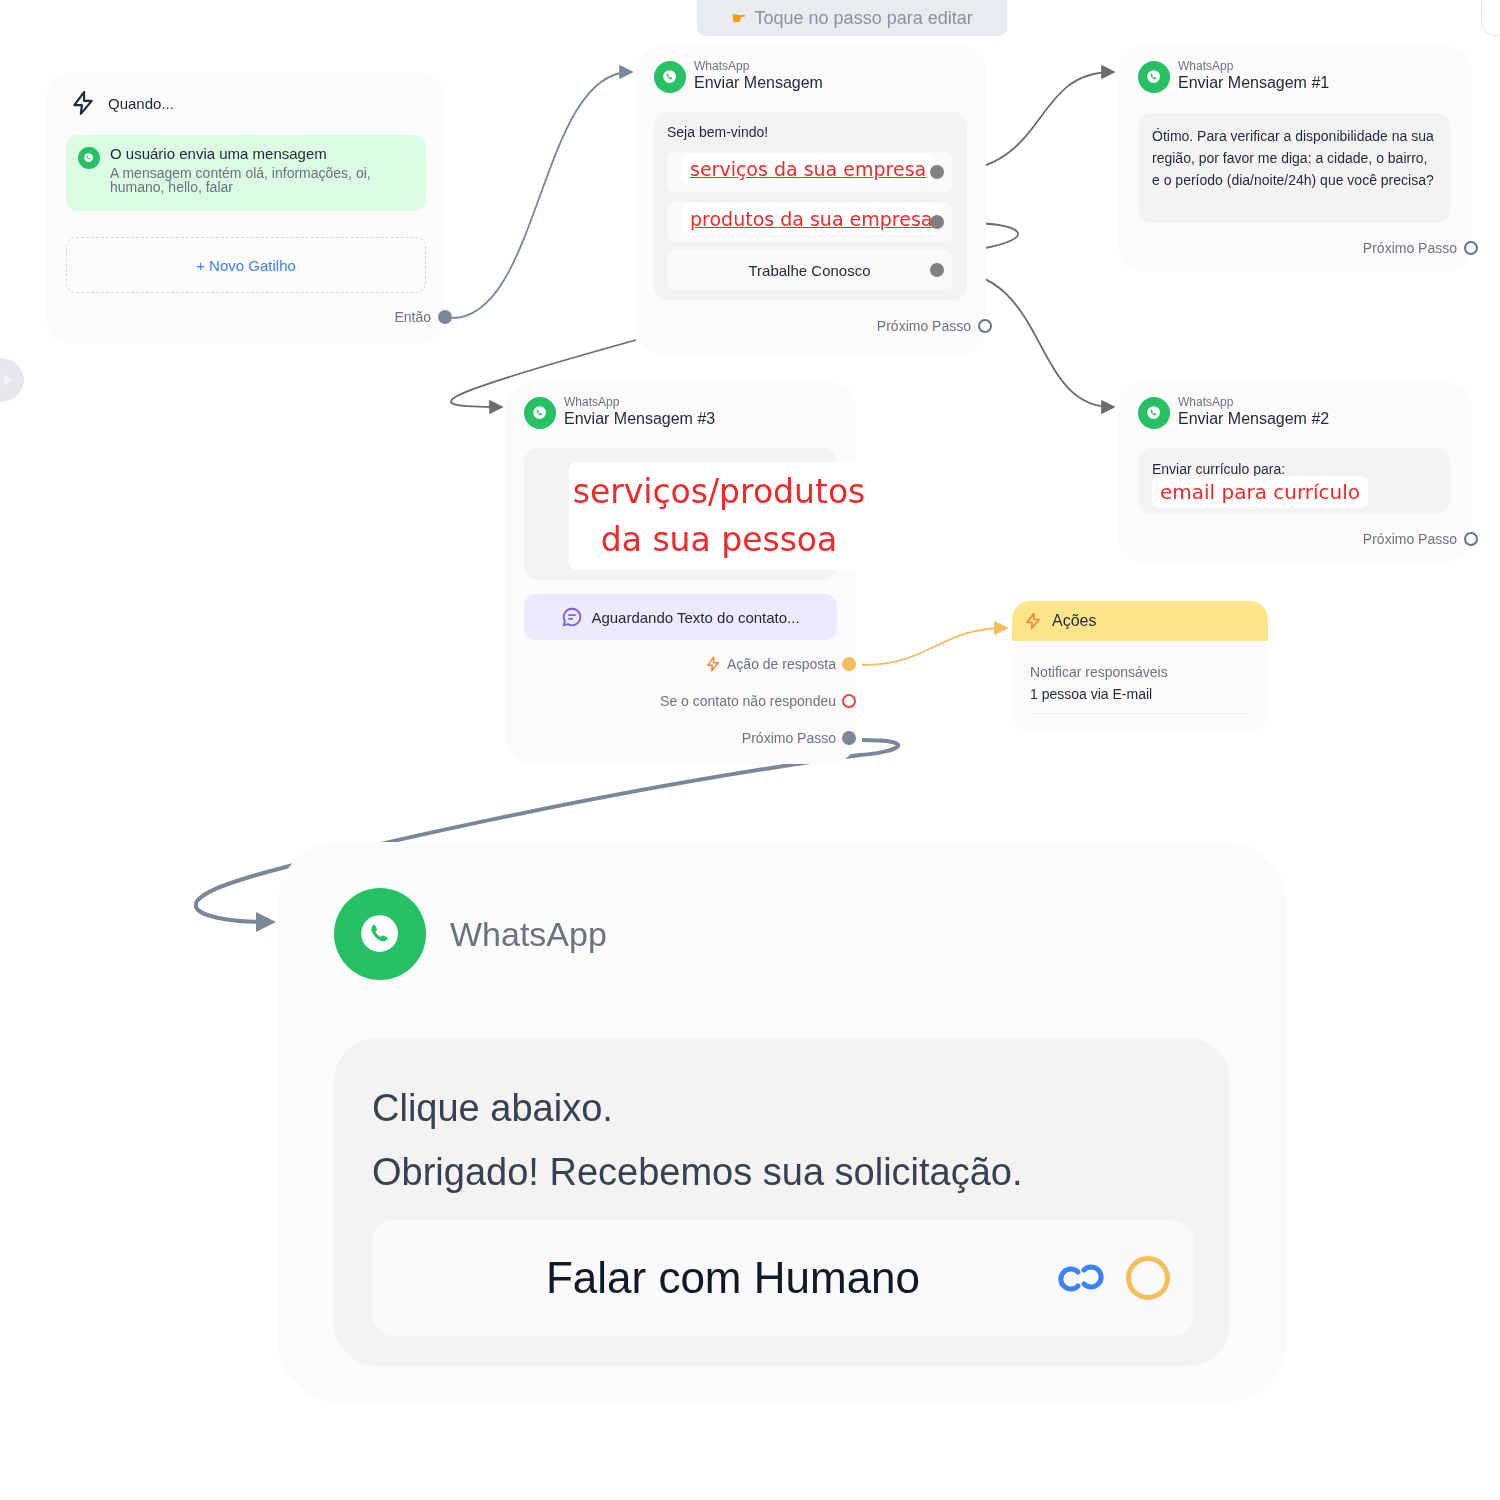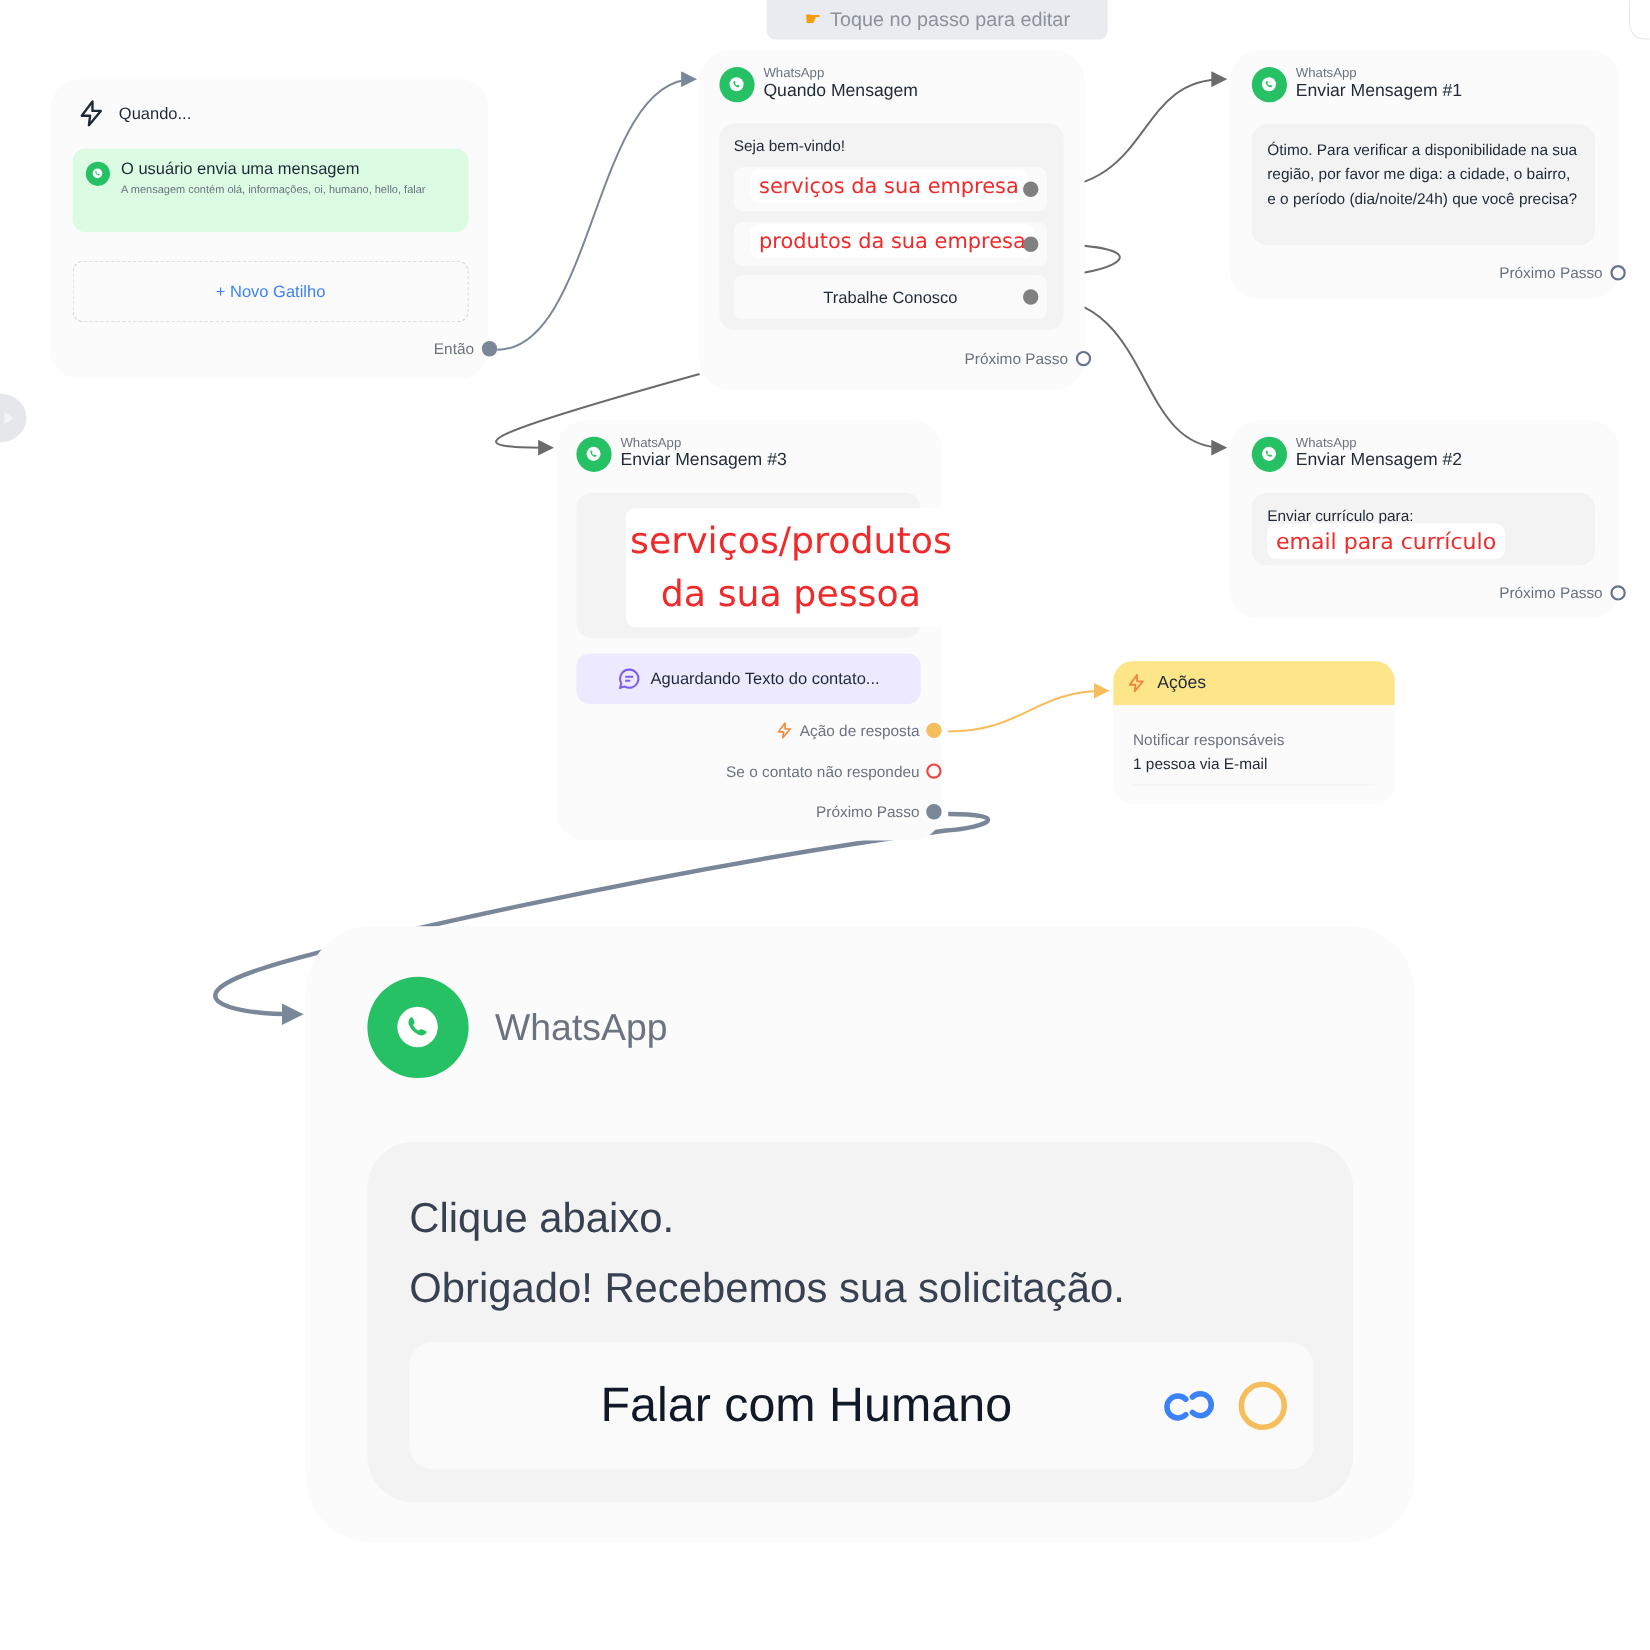--- a/index.html
+++ b/index.html
@@ -27,33 +27,33 @@
     .ring.red { border-color: #ef4444; }
     .next { display: flex; align-items: center; justify-content: flex-end; gap: 7px; font-size: 14px; color: #6b7280; }
     .redtag { background: #fff; color: #f02a2a; font-family: "DejaVu Sans", sans-serif; border-radius: 8px; }
 
     
     #trigger { left: 46px; top: 72px; width: 398px; height: 272px; text-decoration: underline; }
     #trigger .when { position: absolute; left: 24px; top: 18px; display: flex; align-items: center; gap: 12px; font-size: 15px; color: #1f2937; }
     #trigger .trig { position: absolute; left: 20px; top: 63px; width: 360px; height: 76px; background: #dbfbe3; border-radius: 12px; padding: 10px 14px 0 44px; }
     #trigger .trig .wa-icon { position: absolute; left: 12px; top: 12px; width: 22px; height: 22px; }
     #trigger .trig-title { font-size: 15px; color: #1f2937; line-height: 18px; }
-    #trigger .trig-desc { font-size: 10px; color: #6b7280; line-height: 14px; margin-top: 3px; }
+    #trigger .trig-desc { font-size: 14px; color: #6b7280; line-height: 14px; margin-top: 3px; }
     #trigger .new-trig { position: absolute; left: 20px; top: 165px; width: 360px; height: 56px; border: 1.5px dashed #d4d4d4; border-radius: 10px;
                          display: flex; align-items: center; justify-content: center; color: #3b82f6; font-size: 15px; }
     #trigger .then { position: absolute; right: -8px; top: 237px; display: flex; align-items: center; gap: 7px; font-size: 14px; color: #6b7280; }
 
     
     #msg0 { left: 636px; top: 46px; width: 350px; height: 308px; }
     #msg0 .node-head { position: absolute; left: 18px; top: 14px; }
     #msg0 .bubble { position: absolute; left: 18px; top: 66px; width: 313px; height: 188px; padding: 12px 13px; }
     #msg0 .greet { font-size: 14px; color: #1f2937; }
     #msg0 .btn-row { position: absolute; left: 13px; width: 285px; height: 40px; }
     #msg0 .btn-row .dot { position: absolute; right: 8px; top: 13px; }
-    #msg0 .btn-row .redtag { position: absolute; left: 15px; top: 2px; padding: 4px 8px; font-size: 19px; }
+    #msg0 .btn-row .redtag { position: absolute; left: 15px; top: 2px; padding: 4px 8px; font-size: 19px; text-decoration: underline; }
     #msg0 .btn-row .plain { font-size: 15px; color: #1f2937; }
     #msg0 .next { position: absolute; right: -6px; top: 272px; }
 
     
     #msg1 { left: 1118px; top: 46px; width: 354px; height: 226px; }
     #msg1 .node-head { position: absolute; left: 20px; top: 14px; }
     #msg1 .bubble { position: absolute; left: 20px; top: 67px; width: 312px; height: 110px; padding: 12px 14px; font-size: 14px; line-height: 22px; color: #1f2937; }
     #msg1 .next { position: absolute; right: -6px; top: 194px; }
 
     
@@ -160,21 +160,21 @@
 <div class="node" id="msg0">
   <div class="node-head">
     <span class="wa-icon">
       <svg viewBox="0 0 24 24">
           <circle cx="12" cy="12" r="8" fill="#fff"></circle>
           <path d="M9 8.5c.4-.5 1-.4 1.2.1l.6 1.4c.1.3 0 .6-.2.8l-.4.4c.5 1 1.3 1.8 2.3 2.3l.4-.4c.2-.2.5-.3.8-.2l1.4.6c.5.2.6.8.1 1.2-.8.7-1.9.9-2.8.4-1.6-.8-2.9-2.1-3.7-3.7-.5-.9-.3-2 .3-2.9z" fill="#25c164"></path>
         </svg>
     </span>
     <div>
       <div class="wa-sub">WhatsApp</div>
-      <div class="wa-title">Quando Mensagem</div>
+      <div class="wa-title">Enviar Mensagem</div>
     </div>
   </div>
   <div class="bubble">
     <div class="greet">Seja bem-vindo!</div>
     <div class="btn-row" style="top:40px">
       <span class="redtag">serviços da sua empresa</span>
       <span class="dot grey"></span>
     </div>
     <div class="btn-row" style="top:90px">
       <span class="redtag">produtos da sua empresa</span>

